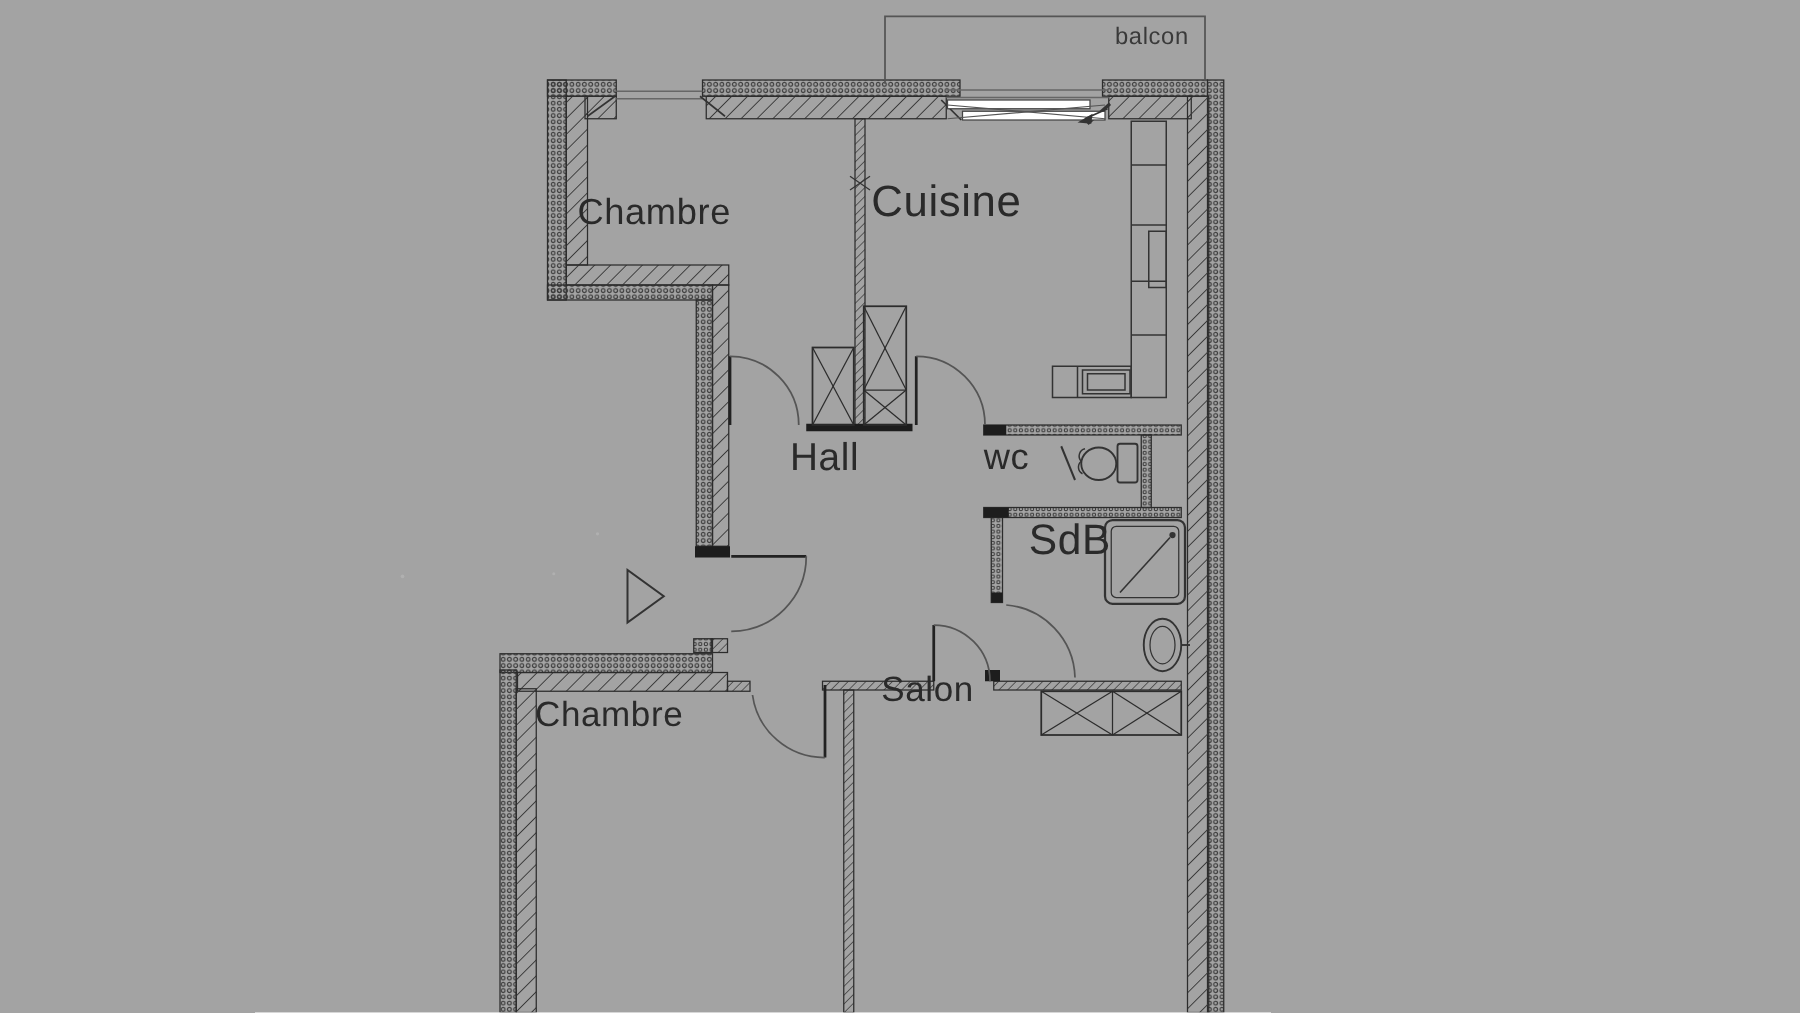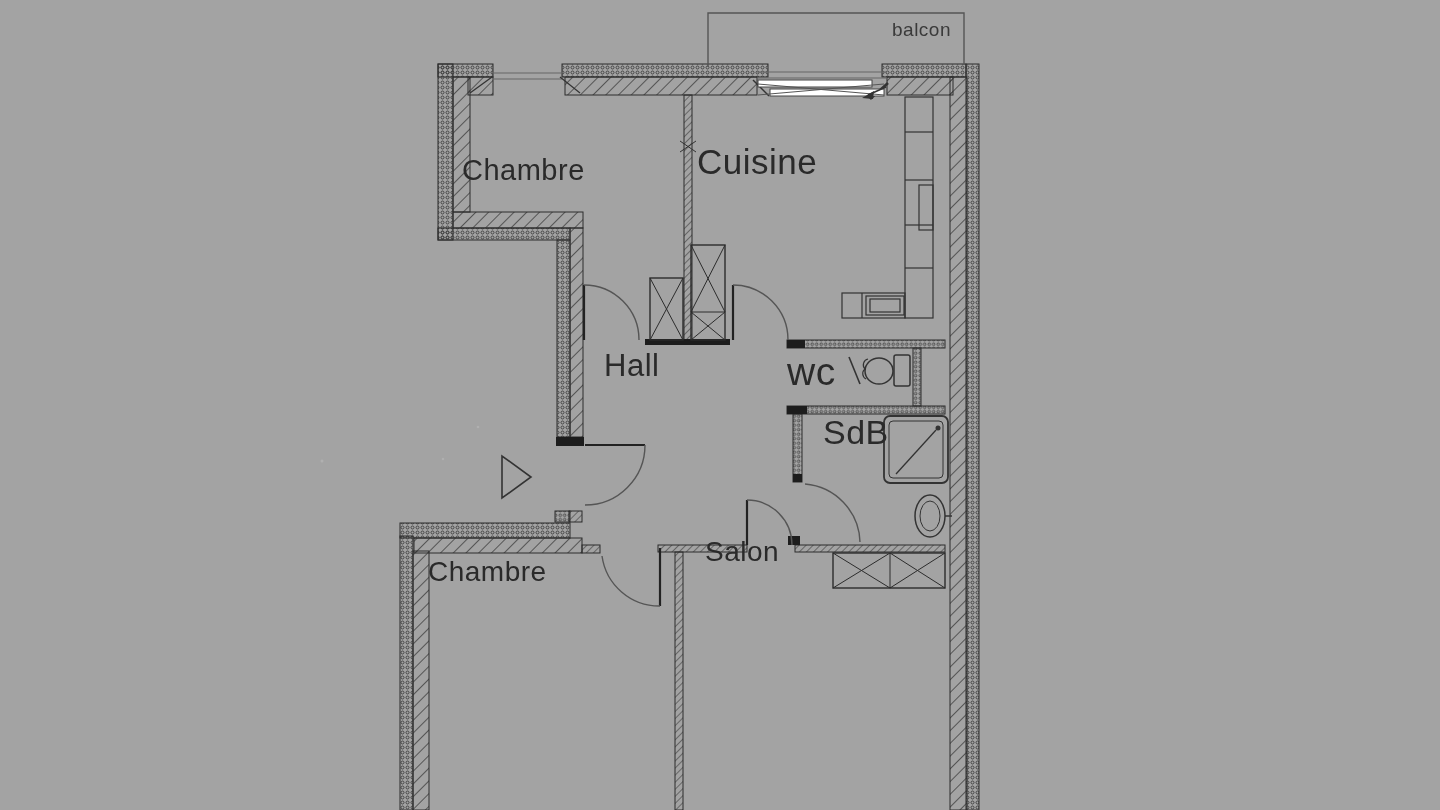--- a/index.html
+++ b/index.html
@@ -9,22 +9,22 @@
     text-decoration:underline;
   }
   .plan-svg{position:absolute;left:0;top:0;}
   .room-label{
     position:absolute;color:#2a2a2a;white-space:nowrap;letter-spacing:0.5px;
     font-family:"Liberation Sans", sans-serif;line-height:1;
   }
   .lbl-balcon{left:892px;top:20px;font-size:19px;color:#3a3a3a;}
   .lbl-cuisine{left:697px;top:104px;font-size:35px;margin-top:40px;}
   .lbl-chambre-top{left:462px;top:156px;font-size:29px;}
-  .lbl-hall{left:604px;top:350px;font-size:31px;}
-  .lbl-wc{left:787px;top:352px;font-size:39px;}
+  .lbl-hall{left:632px;top:350px;font-size:31px;}
+  .lbl-wc{left:787px;top:352px;font-size:29px;}
   .lbl-sdb{left:823px;top:415px;font-size:34px;}
   .lbl-chambre-bottom{left:428px;top:558px;font-size:28px;}
   .lbl-salon{left:705px;top:538px;font-size:28px;}
 </style>
 </head>
 <body>
 
 <div class="stage">
 
   <svg class="plan-svg" width="1440" height="810" viewBox="0 0 1440 810">

